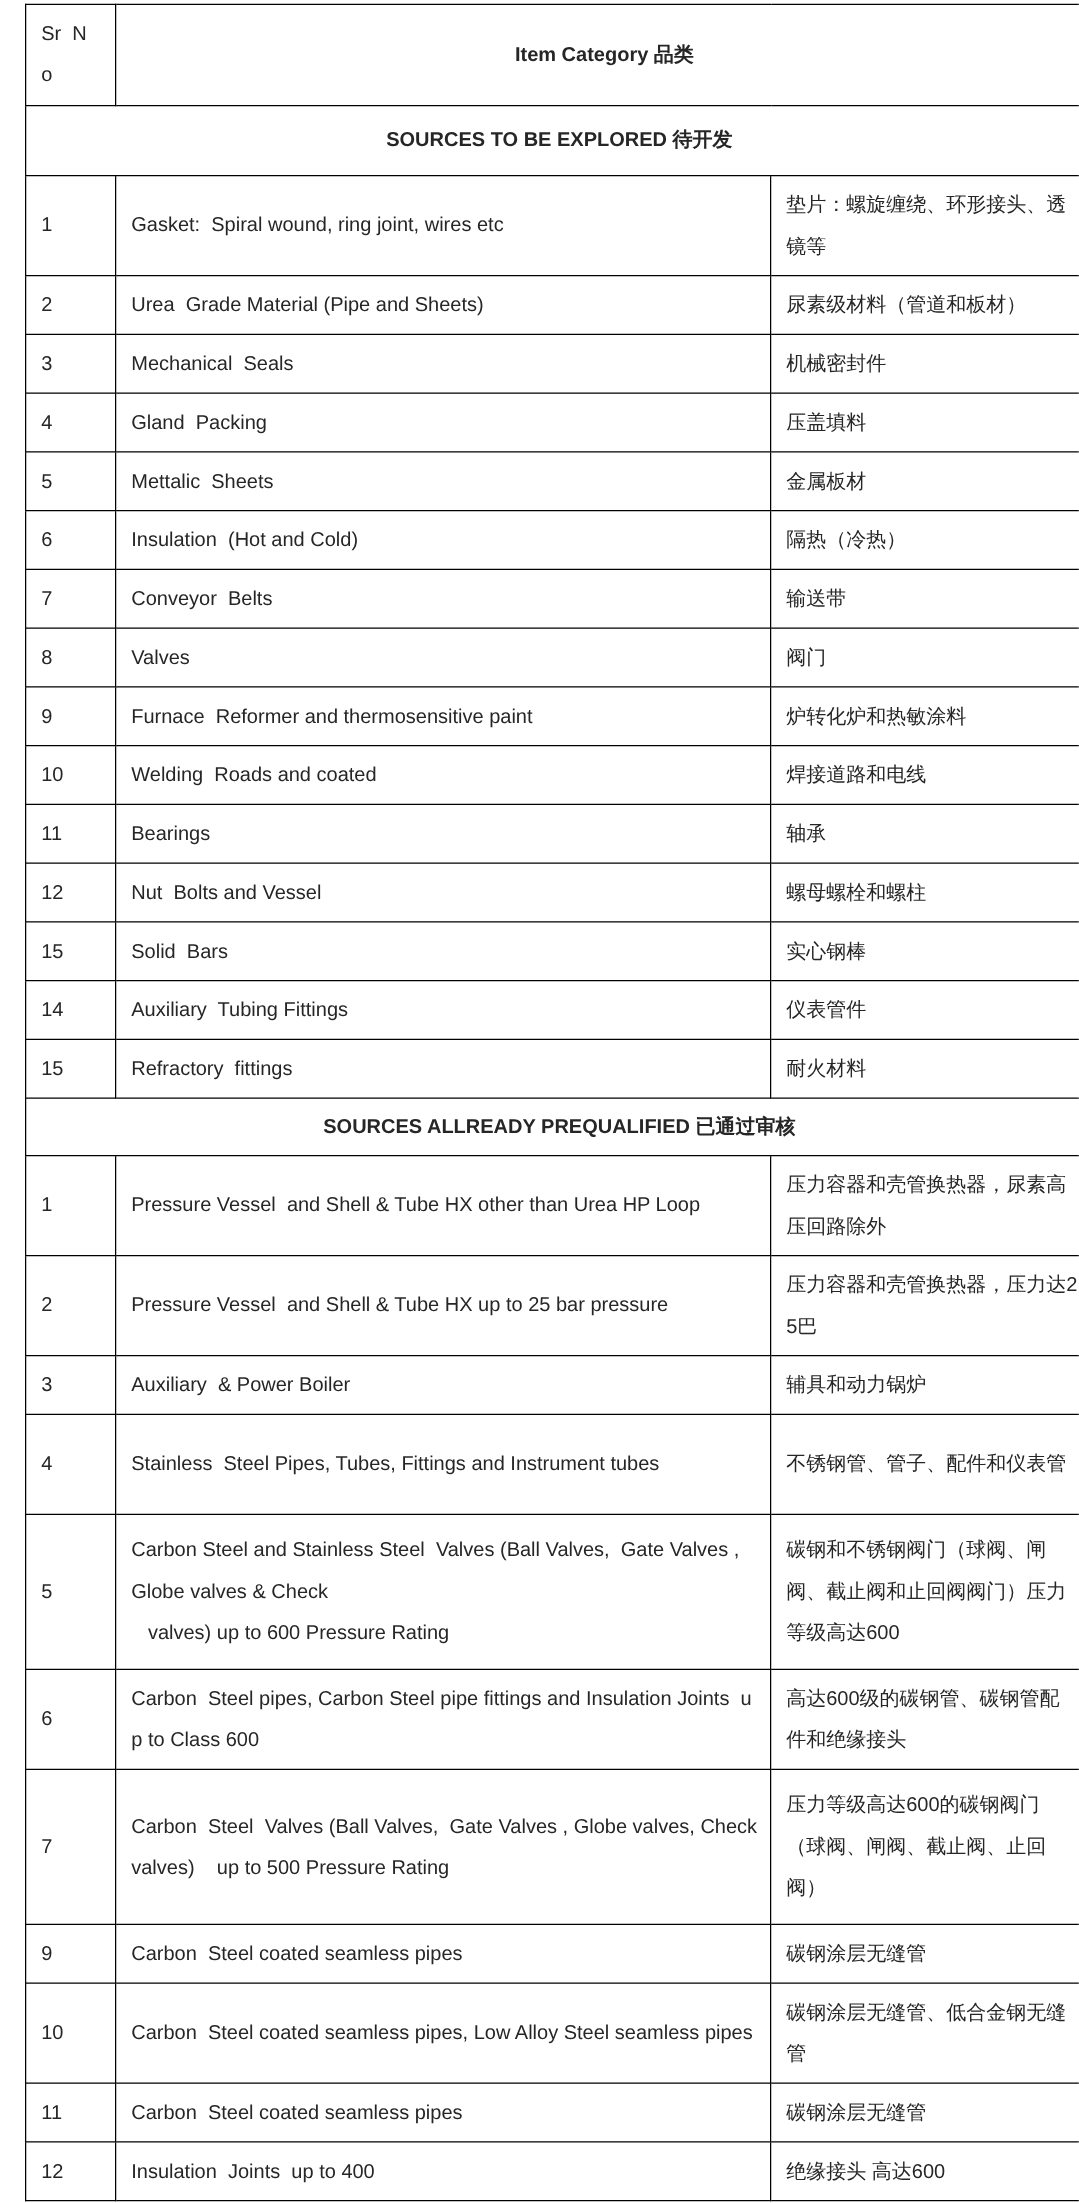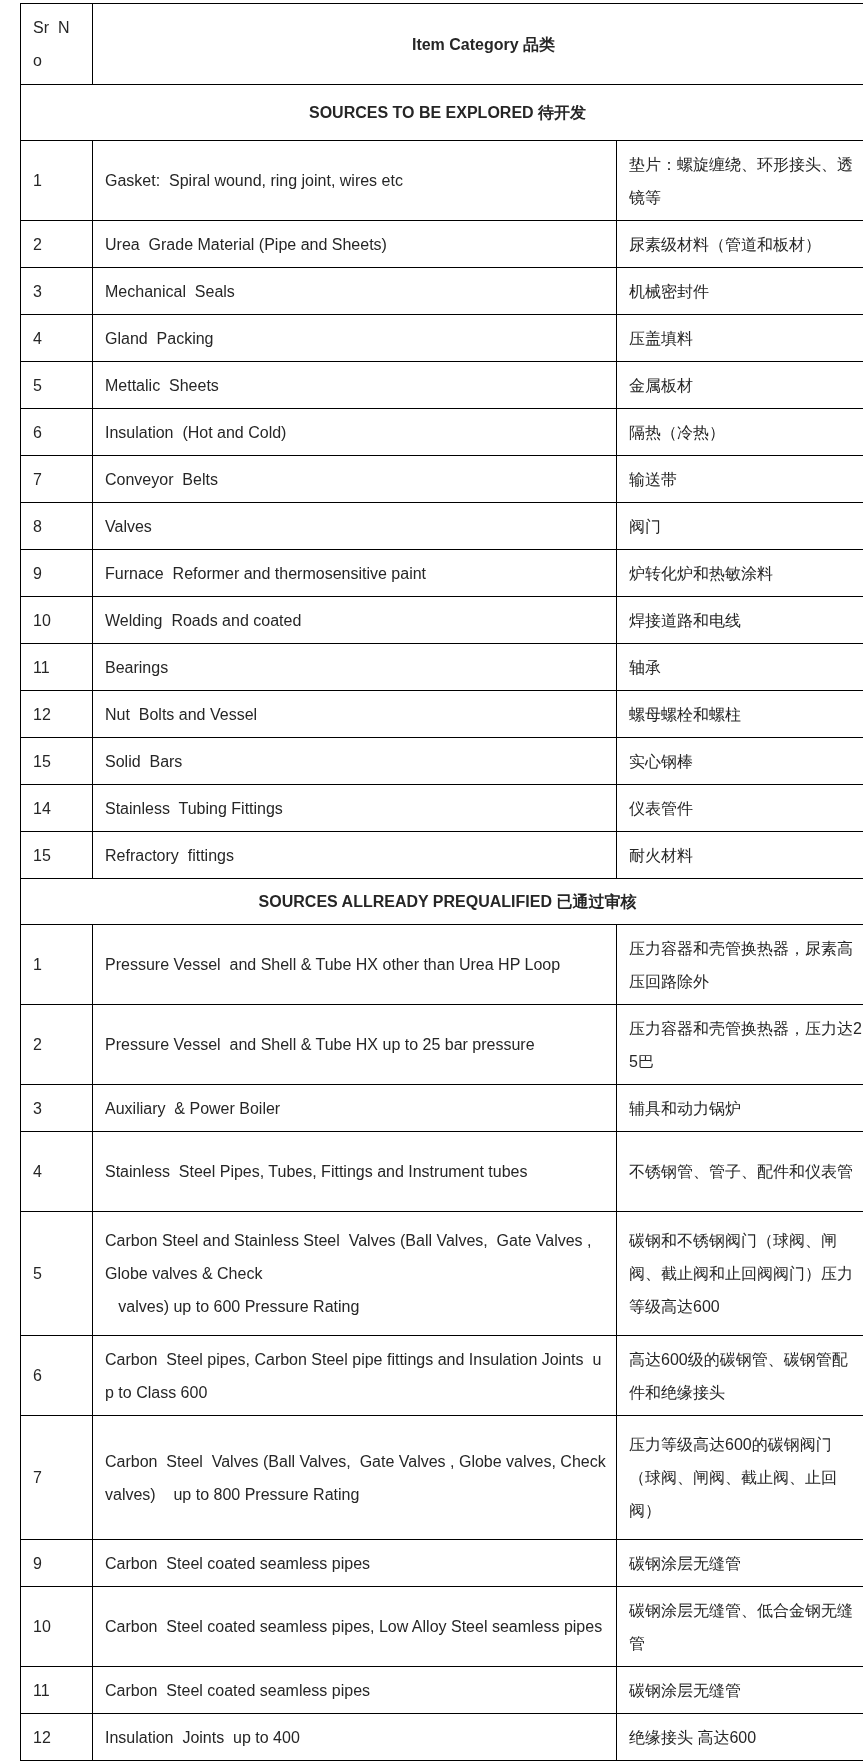--- a/index.html
+++ b/index.html
@@ -117,21 +117,21 @@
       <td class="en">Nut  Bolts and Vessel</td>
       <td class="zh">螺母螺栓和螺柱</td>
     </tr>
     <tr class="rs">
       <td class="num">15</td>
       <td class="en">Solid  Bars</td>
       <td class="zh">实心钢棒</td>
     </tr>
     <tr class="rs">
       <td class="num">14</td>
-      <td class="en">Stainless  Tubing Fittings</td>
+      <td class="en">Auxiliary  Tubing Fittings</td>
       <td class="zh">仪表管件</td>
     </tr>
     <tr class="rs">
       <td class="num">15</td>
       <td class="en">Refractory  fittings</td>
       <td class="zh">耐火材料</td>
     </tr>
 
     <tr class="banner rb2">
       <td colspan="3">SOURCES ALLREADY PREQUALIFIED 已通过审核</td>
@@ -163,21 +163,21 @@
    valves) up to 600 Pressure Rating</td>
       <td class="zh">碳钢和不锈钢阀门（球阀、闸阀、截止阀和止回阀阀门）压力等级高达600</td>
     </tr>
     <tr class="rd">
       <td class="num">6</td>
       <td class="en">Carbon  Steel pipes, Carbon Steel pipe fittings and Insulation Joints  up to Class 600</td>
       <td class="zh">高达600级的碳钢管、碳钢管配件和绝缘接头</td>
     </tr>
     <tr class="rt">
       <td class="num">7</td>
-      <td class="en">Carbon  Steel  Valves (Ball Valves,  Gate Valves , Globe valves, Check valves)    up to 800 Pressure Rating</td>
+      <td class="en">Carbon  Steel  Valves (Ball Valves,  Gate Valves , Globe valves, Check valves)    up to 500 Pressure Rating</td>
       <td class="zh">压力等级高达600的碳钢阀门（球阀、闸阀、截止阀、止回阀）</td>
     </tr>
     <tr class="rs">
       <td class="num">9</td>
       <td class="en">Carbon  Steel coated seamless pipes</td>
       <td class="zh">碳钢涂层无缝管</td>
     </tr>
     <tr class="rd">
       <td class="num">10</td>
       <td class="en">Carbon  Steel coated seamless pipes, Low Alloy Steel seamless pipes</td>

